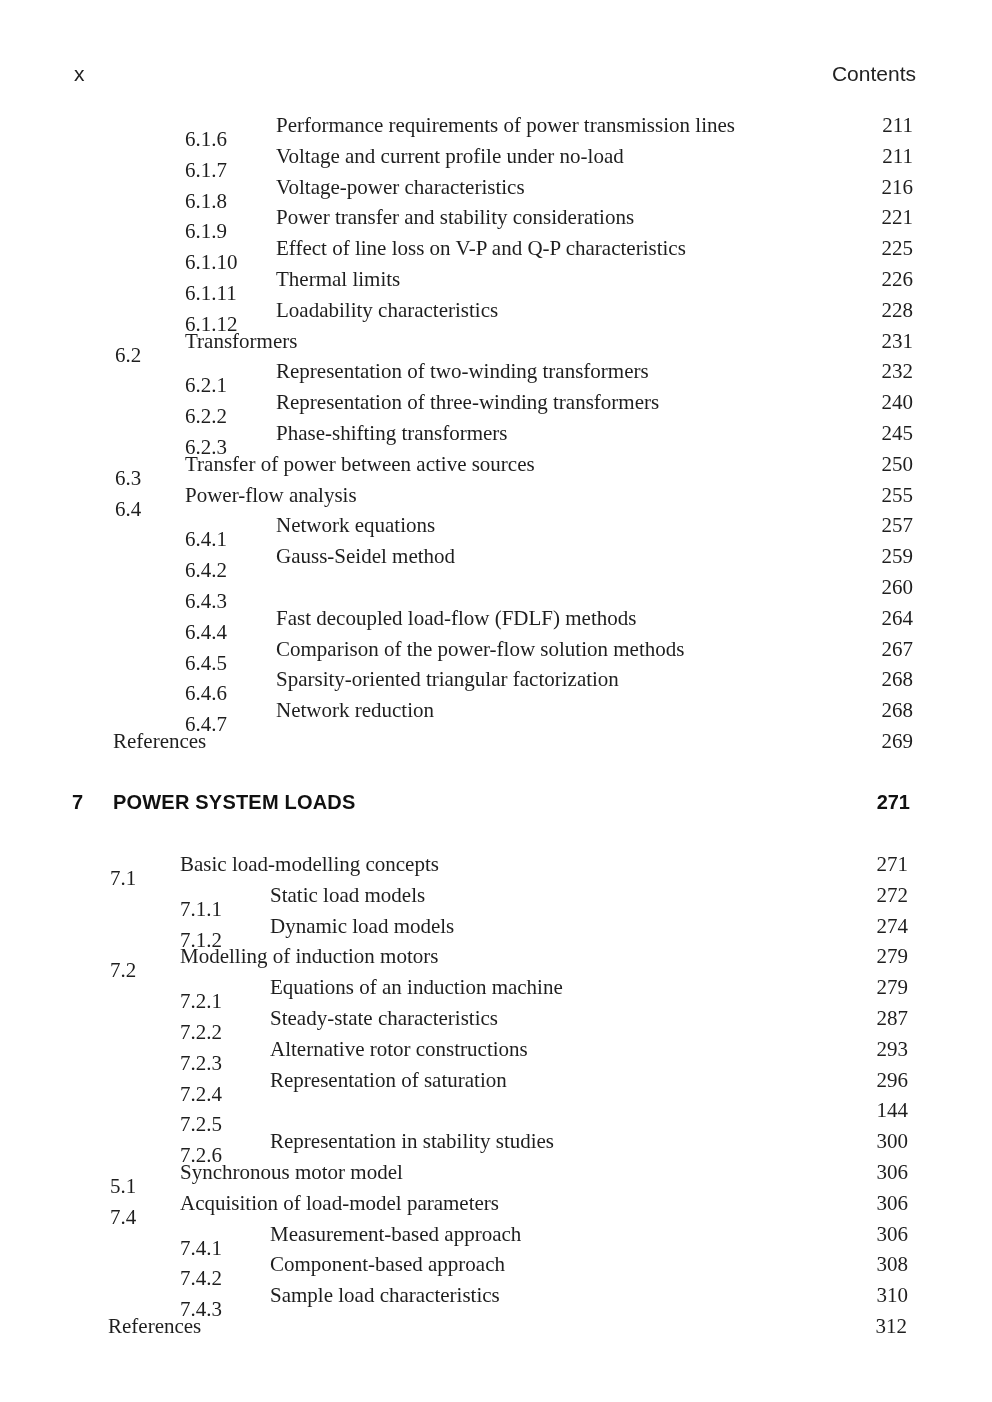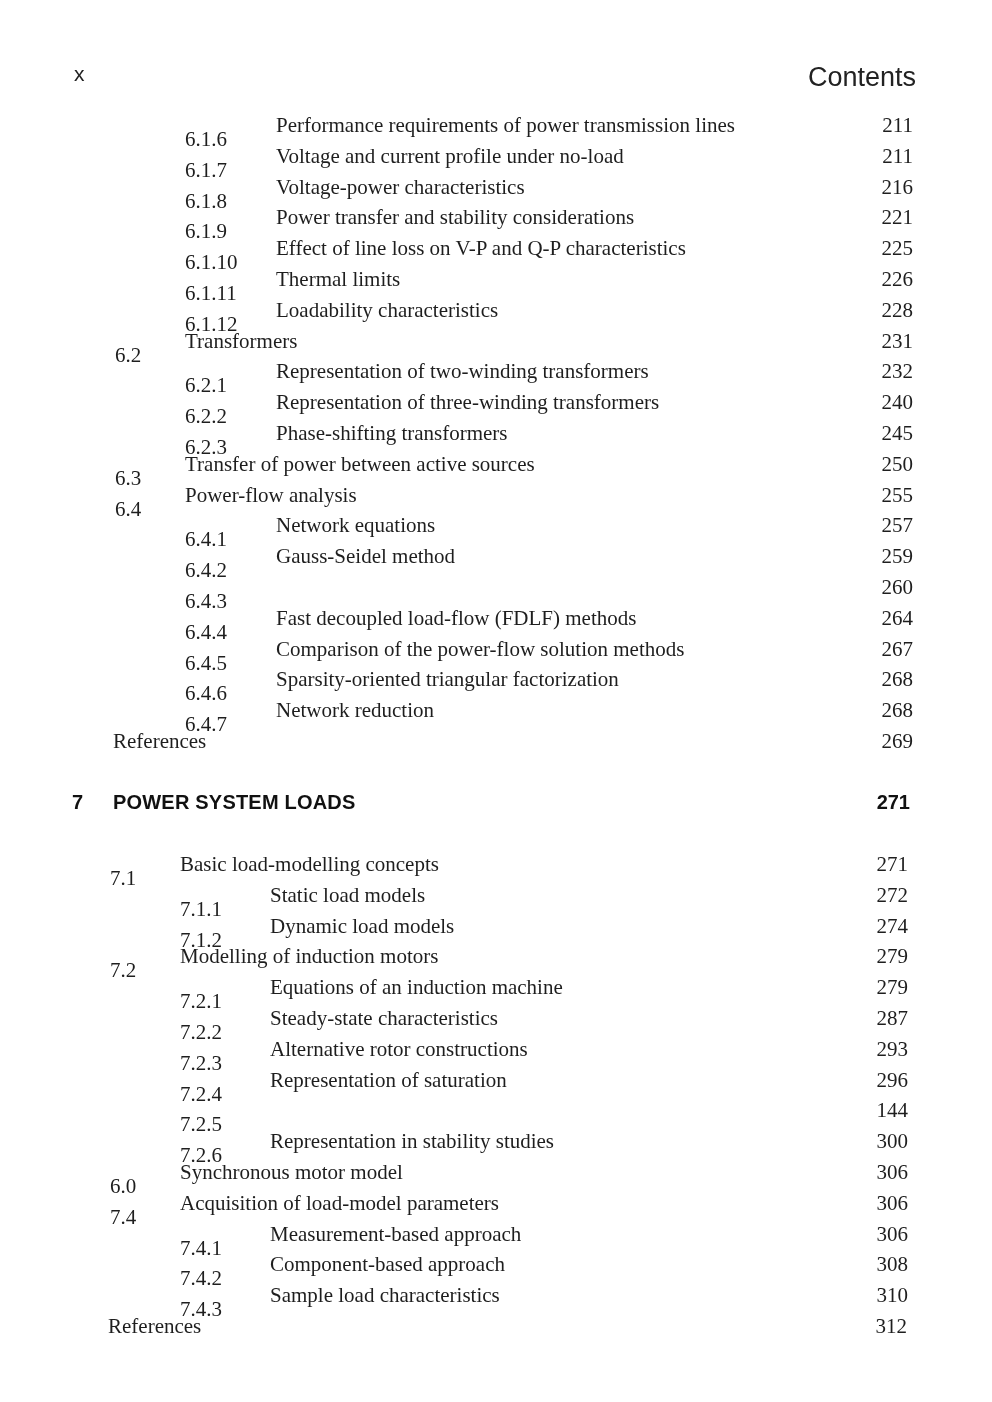--- a/index.html
+++ b/index.html
@@ -1,18 +1,18 @@
 <!DOCTYPE html>
 <html><head>
   <meta charset="utf-8">
   <style>
     html, body { margin: 0; padding: 0; background: #ffffff; }
     body { width: 992px; height: 1402px; position: relative; overflow: hidden; color: #1a1a1a; }
     .page-header-left { position: absolute; left: 74px; top: 62px; font-family: "Liberation Sans", sans-serif; font-size: 21px; color: #222; }
-    .page-header-right { position: absolute; right: 76px; top: 62px; font-family: "Liberation Sans", sans-serif; font-size: 27px; color: #222; }
+    .page-header-right { position: absolute; right: 76px; top: 62px; font-family: "Liberation Sans", sans-serif; font-size: 21px; color: #222; }
     .row { position: absolute; left: 0; width: 992px; height: 30px; font-family: "Liberation Serif", serif; font-size: 21px; line-height: 30px; color: #1e1e1e; }
     .row .num { position: absolute; top: 14px; white-space: nowrap; }
     .row .title { position: absolute; top: 0; white-space: nowrap; }
     .row .page { position: absolute; top: 0; white-space: nowrap; text-align: right; width: 60px; }
     .chapter { position: absolute; left: 0; width: 992px; height: 32px; font-family: "Liberation Sans", sans-serif; font-weight: bold; font-size: 20px; line-height: 32px; color: #111; }
     .chapter .num { position: absolute; left: 72px; top: 0; }
     .chapter .title { position: absolute; left: 113px; top: 0; letter-spacing: 0.2px; }
     .chapter .page { position: absolute; right: 82px; top: 0; }
   </style>
 </head>
@@ -177,21 +177,21 @@
     <div class="row" style="top: 1095.4px;">
       <span class="num" style="left: 180px;">7.2.5</span>
       <span class="page" style="left: 848px;">144</span>
     </div>
     <div class="row" style="top: 1126.2px;">
       <span class="num" style="left: 180px;">7.2.6</span>
       <span class="title" style="left: 270px;">Representation in stability studies</span>
       <span class="page" style="left: 848px;">300</span>
     </div>
     <div class="row" style="top: 1157px;">
-      <span class="num" style="left: 110px;">6.0</span>
+      <span class="num" style="left: 110px;">5.1</span>
       <span class="title" style="left: 180px;">Synchronous motor model</span>
       <span class="page" style="left: 848px;">306</span>
     </div>
     <div class="row" style="top: 1187.8px;">
       <span class="num" style="left: 110px;">7.4</span>
       <span class="title" style="left: 180px;">Acquisition of load-model parameters</span>
       <span class="page" style="left: 848px;">306</span>
     </div>
     <div class="row" style="top: 1218.6px;">
       <span class="num" style="left: 180px;">7.4.1</span>

